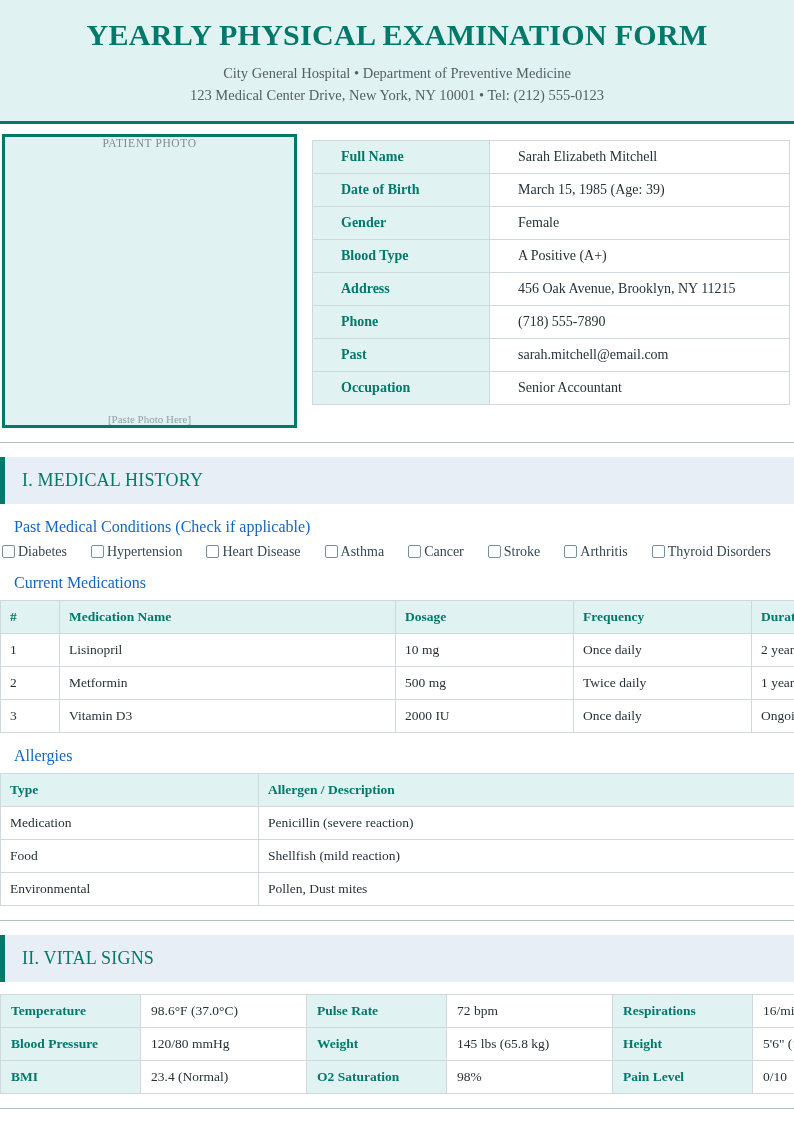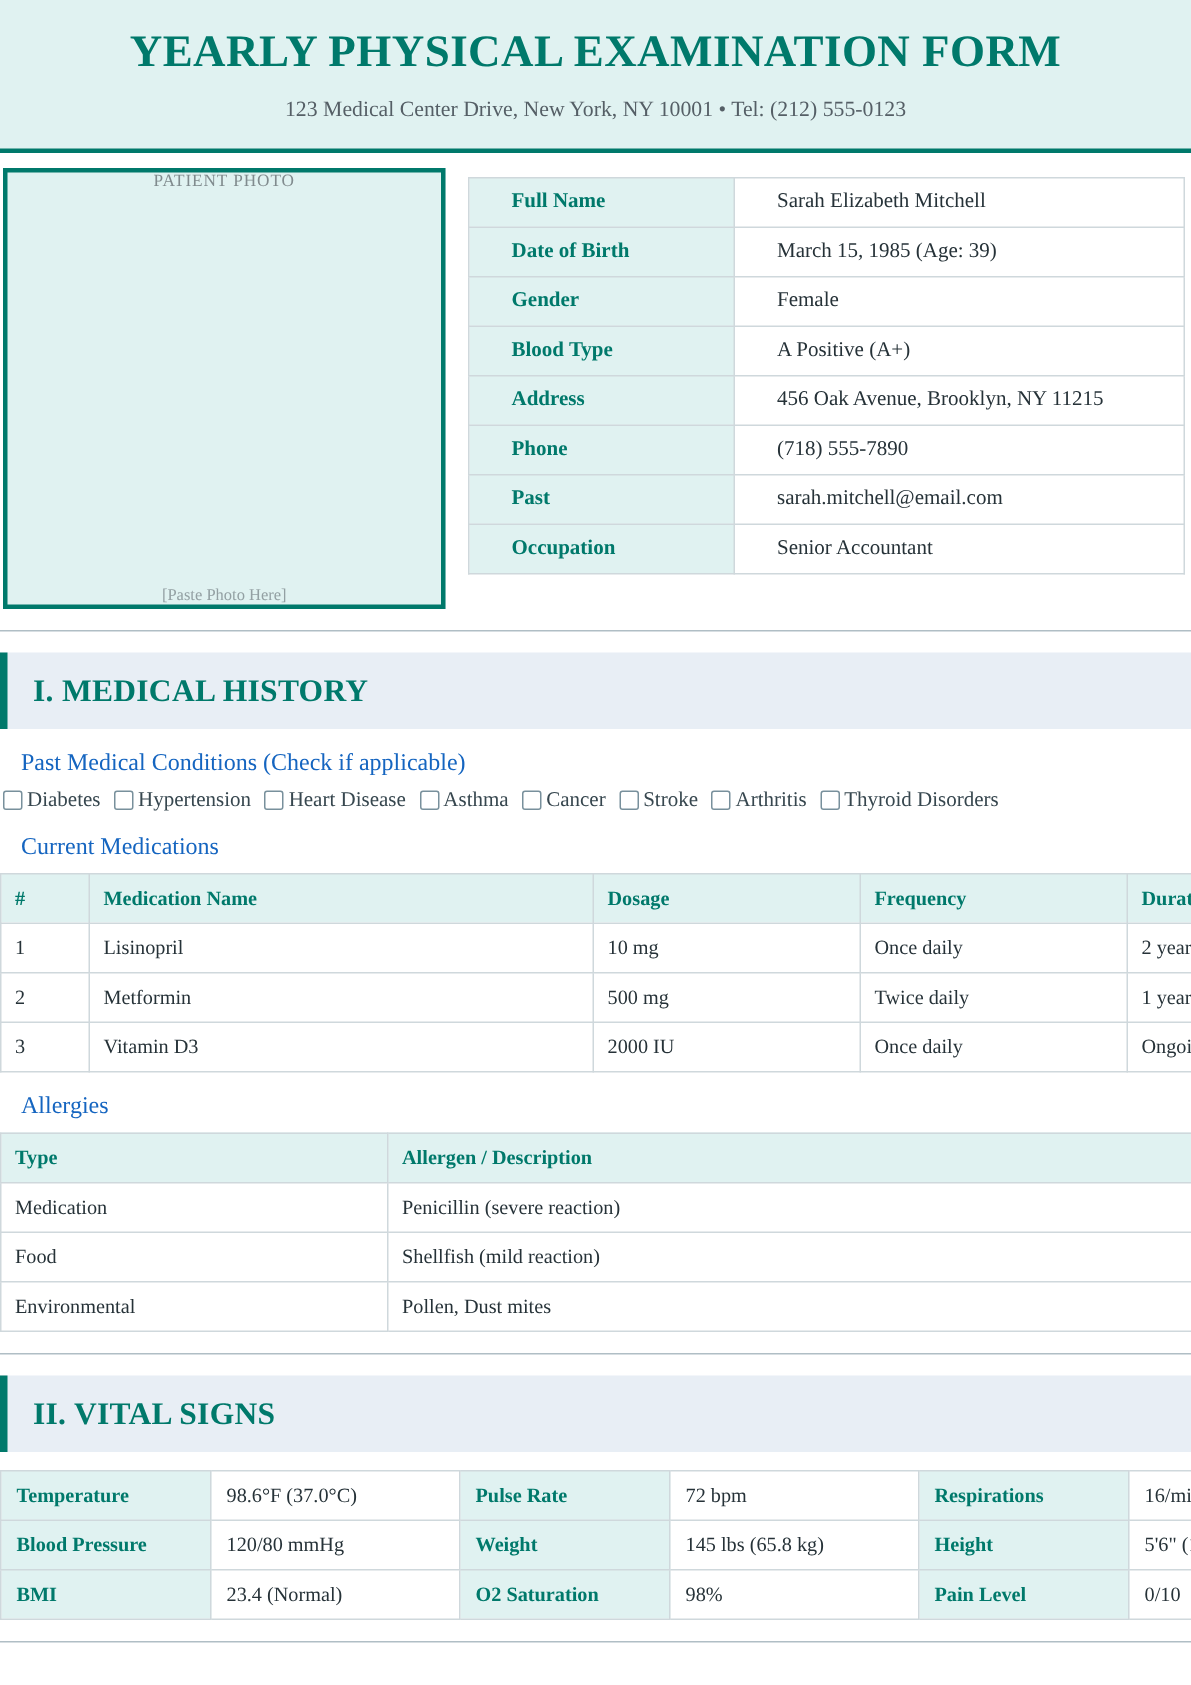--- a/index.html
+++ b/index.html
@@ -98,40 +98,40 @@
 
   
   .section-band {
     background: #e8eef5;
     border-left: 5px solid #00796b;
     padding: 13px 0 13px 17px;
     box-sizing: border-box;
   }
   .section-band h2 {
     margin: 0;
-    font-size: 21px;
-    font-weight: bold;
+    font-size: 18px;
+    font-weight: normal;
     color: #00796b;
     letter-spacing: 0.2px;
   }
 
   
   .sub-heading {
     font-size: 16px;
     font-weight: normal;
     color: #1565c0;
     margin: 14px 0 8px 14px;
   }
 
   
   .checkbox-row {
     display: flex;
     flex-wrap: nowrap;
     align-items: center;
-    gap: 9px;
+    gap: 24px;
     margin: 0 0 6px 2px;
     font-size: 14px;
     color: #37474f;
   }
   .cb-item {
     display: flex;
     align-items: center;
     gap: 3px;
     white-space: nowrap;
   }
@@ -202,20 +202,21 @@
     background: #ffffff;
     color: #263238;
     width: 145px;
   }
 </style>
 </head>
 <body>
 
 <div class="header-banner">
   <div class="form-title">YEARLY PHYSICAL EXAMINATION FORM</div>
+  <div class="org-line">City General Hospital • Department of Preventive Medicine</div>
   <div class="org-line">123 Medical Center Drive, New York, NY 10001 • Tel: (212) 555-0123</div>
 </div>
 
 <div class="patient-block">
 
   <div class="photo-box">
     <div class="photo-label">PATIENT PHOTO</div>
     <div class="photo-sub">[Paste Photo Here]</div>
   </div>
 

